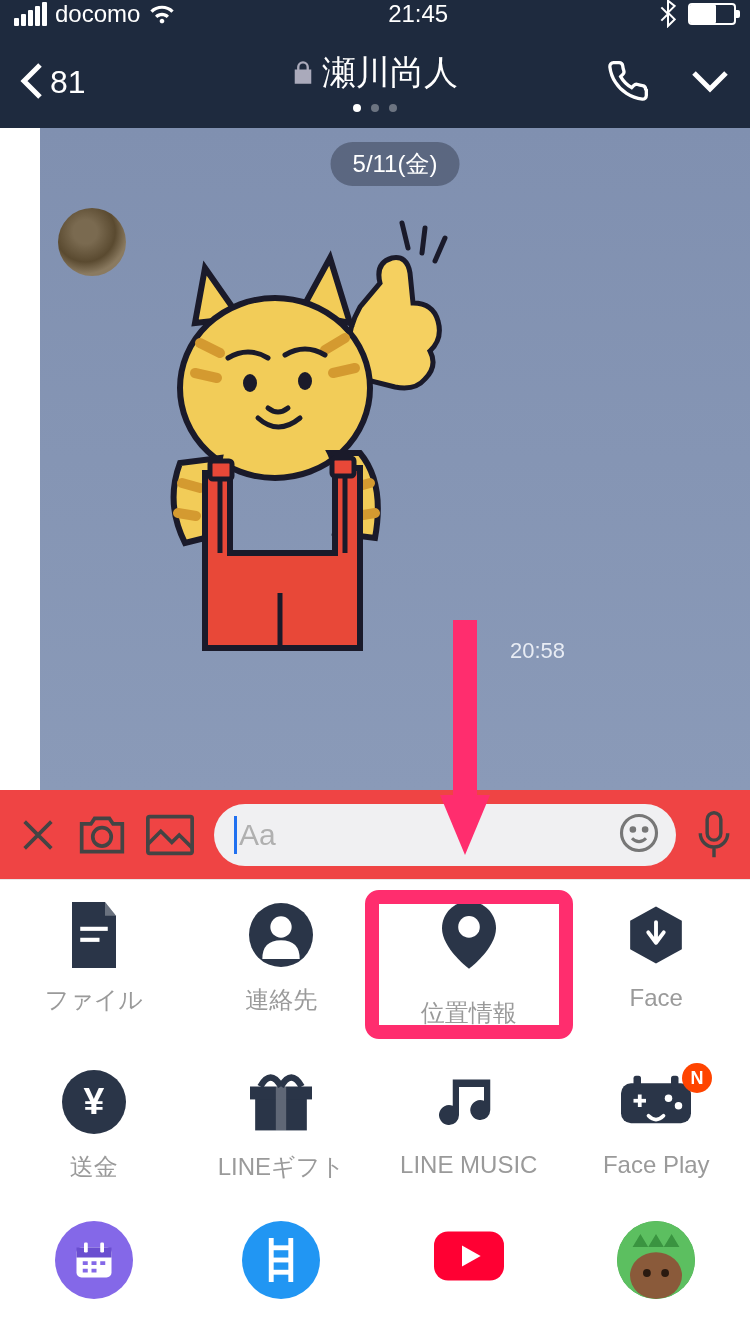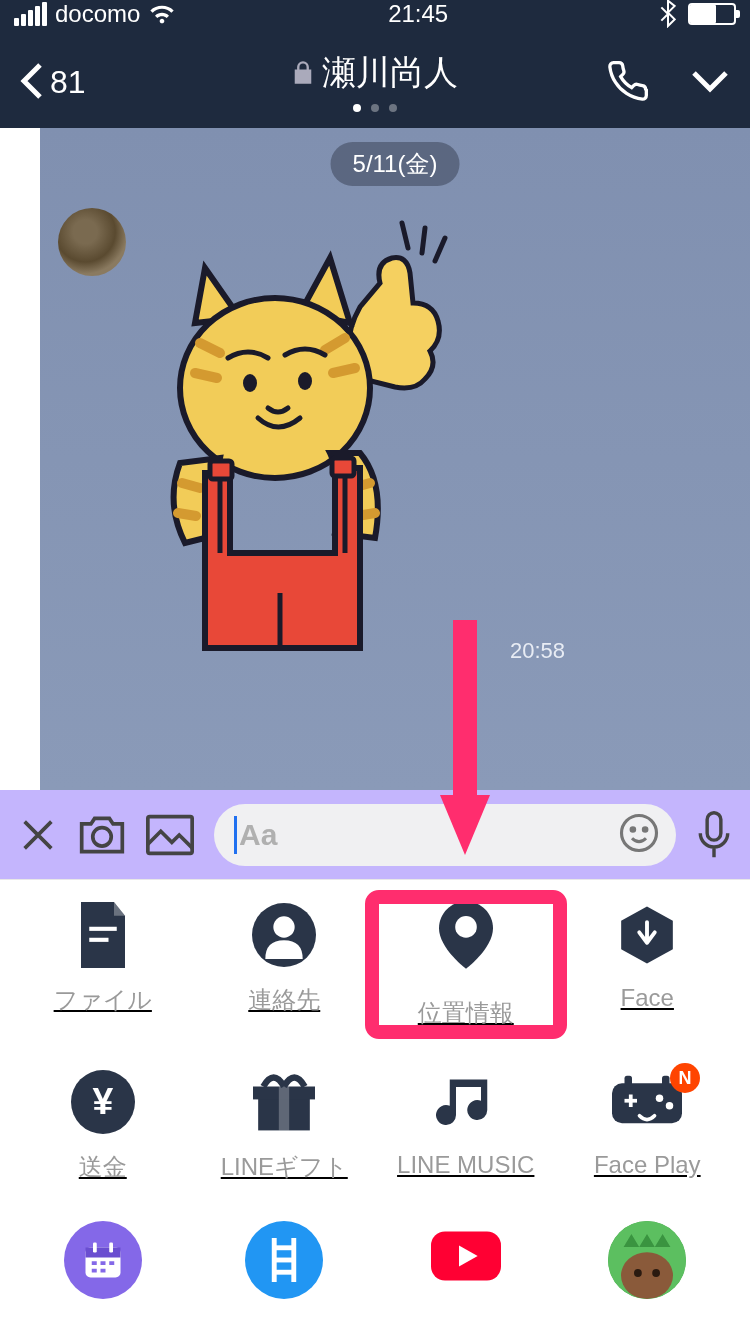--- a/index.html
+++ b/index.html
@@ -29,29 +29,29 @@
 
 
 .chat-area { height: 662px; background: linear-gradient(180deg, #8090b0 0%, #8a9ab8 100%); position: relative; margin-left: 40px; }
 .date-badge { position: absolute; top: 14px; left: 50%; transform: translateX(-50%); background: rgba(60,70,90,0.55); color: #fff; padding: 6px 22px; border-radius: 24px; font-size: 24px; }
 .avatar { position: absolute; top: 80px; left: 18px; width: 68px; height: 68px; border-radius: 50%; background: #8a7a60; overflow: hidden; }
 .avatar-inner { width:100%; height:100%; background: radial-gradient(circle at 40% 35%, #7a6a50 20%, #5a4a30 50%, #8a7a60 70%); }
 .sticker { position: absolute; top: 85px; left: 110px; width: 340px; height: 440px; }
 .msg-time { position: absolute; top: 510px; left: 470px; color: #e8ecf4; font-size: 22px; }
 
 
-.input-bar { height: 90px; background: #c4b5fd; display: flex; align-items: center; padding: 0 18px; gap: 20px; border-bottom: 1px solid #e8e8e8; font-weight: bold; }
+.input-bar { height: 90px; background: #ef4444; display: flex; align-items: center; padding: 0 18px; gap: 20px; border-bottom: 1px solid #e8e8e8; }
 .input-field { flex: 1; height: 62px; background: #f0f0f2; border-radius: 32px; display: flex; align-items: center; padding: 0 20px; position: relative; }
 .input-placeholder { color: #b0b0b0; font-size: 30px; }
 .input-cursor { width: 3px; height: 38px; background: #2070f0; margin-right: 2px; }
 .emoji-btn { position: absolute; right: 16px; }
 .icon-btn svg { display: block; }
 
 
-.attach-panel { background: #fff; padding: 20px 12px 0; text-decoration: underline; }
+.attach-panel { background: #fff; padding: 20px 0 0; }
 .attach-grid { display: grid; grid-template-columns: repeat(4, 1fr); row-gap: 38px; }
 .attach-item { display: flex; flex-direction: column; align-items: center; gap: 14px; position: relative; }
 .attach-icon { width: 70px; height: 70px; display: flex; align-items: center; justify-content: center; }
 .attach-label { font-size: 24px; color: #9a9a9a; font-weight: 400; }
 .attach-item.highlighted { outline: 14px solid #ff2d6e; outline-offset: -4px; border-radius: 4px; gap: 27px; }
 .badge-n { position: absolute; top: -4px; right: 38px; width: 30px; height: 30px; background: #ff4400; color: #fff; border-radius: 50%; display: flex; align-items: center; justify-content: center; font-size: 18px; font-weight: 700; }
 
 
 .annotation-arrow { position: absolute; top: 620px; left: 430px; pointer-events: none; z-index: 10; }
 

